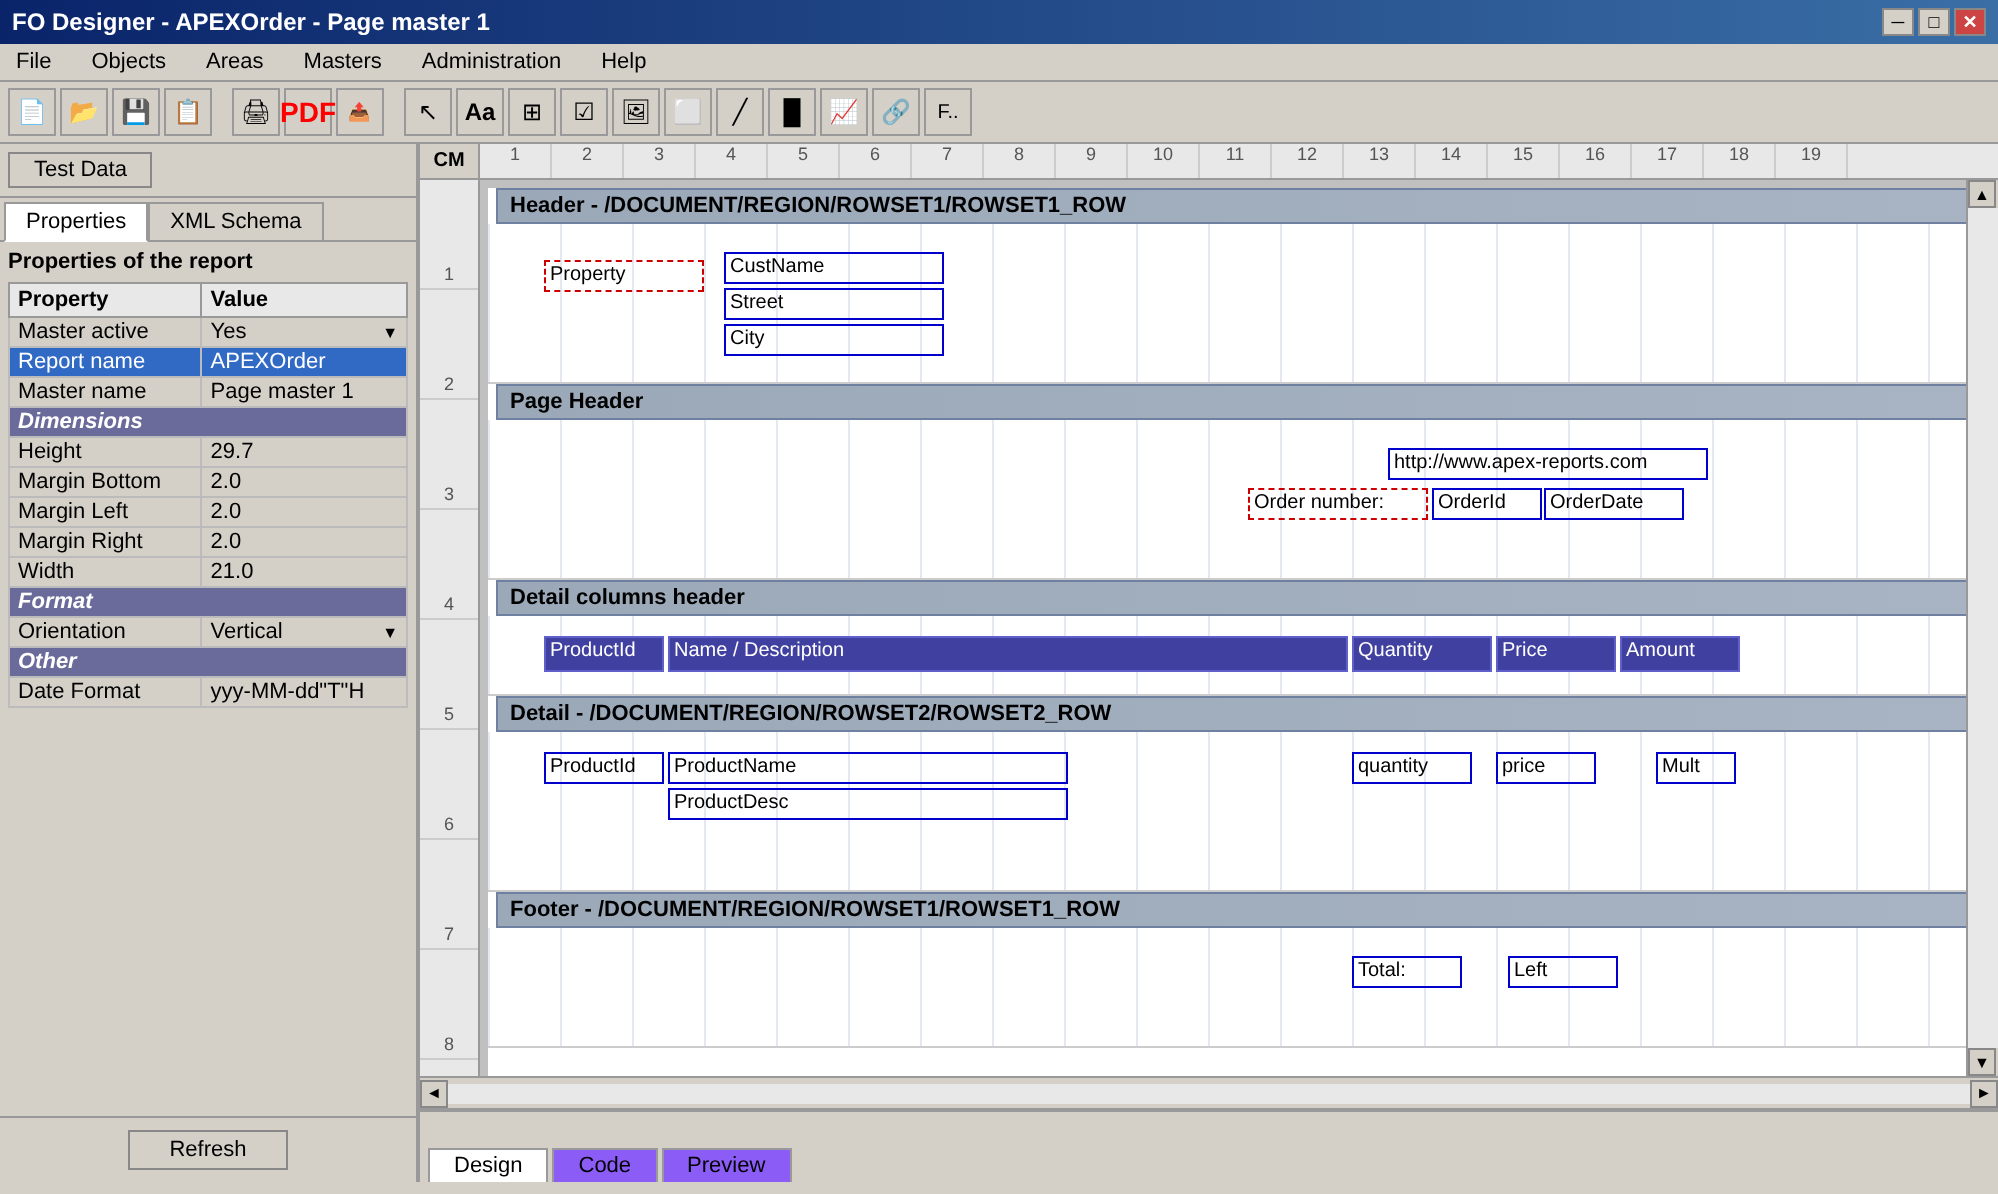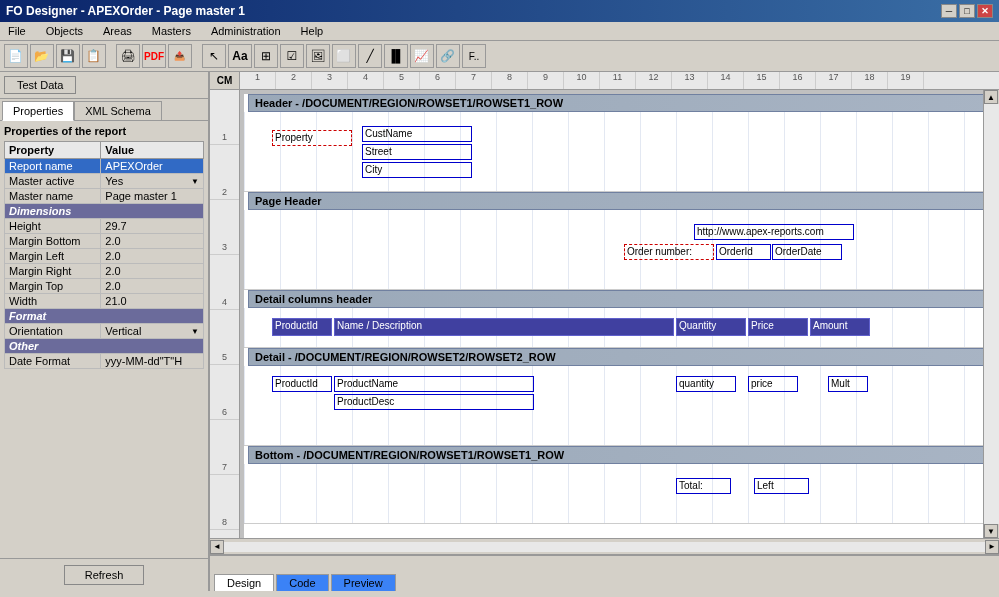--- a/index.html
+++ b/index.html
@@ -186,21 +186,21 @@
       display: flex;
       background: #d4d0c8;
       border-top: 2px solid #999;
       padding: 18px 4px 0;
     }
     .bottom-tab {
       padding: 2px 12px;
       border: 1px solid #999;
       border-bottom: none;
       cursor: pointer;
-      background: #3b82f6;
+      background: #8b5cf6;
       font-size: 11px;
       margin-right: 2px;
     }
     .bottom-tab.active {
       background: white;
     }
     
     
     #hscroll { height: 16px; background: #d4d0c8; border-top: 1px solid #999; }
   </style>
@@ -225,21 +225,21 @@
   <span class="menu-item">Help</span>
 </div>
 
 <div id="toolbar">
   <div class="tb-btn">📄</div>
   <div class="tb-btn">📂</div>
   <div class="tb-btn">💾</div>
   <div class="tb-btn">📋</div>
   <div class="tb-sep"></div>
   <div class="tb-btn">🖨</div>
-  <div class="tb-btn" style="font-size:10px;font-weight:bold;color:red;">PDF</div>
+  <div class="tb-btn" style="font-size:14px;font-weight:bold;color:red;">PDF</div>
   <div class="tb-btn" style="font-size:9px;">📤</div>
   <div class="tb-sep"></div>
   <div class="tb-btn">↖</div>
   <div class="tb-btn" style="font-weight:bold;">Aa</div>
   <div class="tb-btn">⊞</div>
   <div class="tb-btn">☑</div>
   <div class="tb-btn">🖼</div>
   <div class="tb-btn">⬜</div>
   <div class="tb-btn">╱</div>
   <div class="tb-btn">▐▌</div>
@@ -266,54 +266,50 @@
 
       <table class="props-table">
         <thead>
           <tr>
             <th>Property</th>
             <th>Value</th>
           </tr>
         </thead>
         <tbody id="props-tbody">
             <tr>
-              <td class="row-selected" style="font-size: 11px;">Report name</td>
-              <td class="row-selected" style="font-size: 11px;">APEXOrder</td>
-            </tr>
-            <tr>
               <td style="font-size: 11px;">Master active</td>
               <td style="font-size: 11px;">
                 <div class="val-with-arrow" style="cursor:pointer;">Yes <span class="down-arrow">▼</span></div>
               </td>
             </tr>
             <tr>
+              <td class="row-selected" style="font-size: 11px;">Report name</td>
+              <td class="row-selected" style="font-size: 11px;">APEXOrder</td>
+            </tr>
+            <tr>
               <td style="font-size: 11px;">Master name</td>
               <td style="font-size: 11px;">Page master 1</td>
             </tr>
             <tr>
               <td colspan="2" class="row-header">Dimensions</td>
             </tr>
             <tr>
               <td style="font-size: 11px;">Height</td>
               <td style="font-size: 11px;">29.7</td>
             </tr>
             <tr>
               <td style="font-size: 11px;">Margin Bottom</td>
               <td style="font-size: 11px;">2.0</td>
             </tr>
             <tr>
               <td style="font-size: 11px;">Margin Left</td>
               <td style="font-size: 11px;">2.0</td>
             </tr>
             <tr>
               <td style="font-size: 11px;">Margin Right</td>
-              <td style="font-size: 11px;">2.0</td>
-            </tr>
-            <tr>
-              <td style="font-size: 11px;">Margin Top</td>
               <td style="font-size: 11px;">2.0</td>
             </tr>
             <tr>
               <td style="font-size: 11px;">Width</td>
               <td style="font-size: 11px;">21.0</td>
             </tr>
             <tr>
               <td colspan="2" class="row-header">Format</td>
             </tr>
             <tr>
@@ -492,21 +488,21 @@
               <div style="position: absolute; left: 648px; top: 0px; bottom: 0px; width: 1px; background: rgba(200, 210, 230, 0.5); pointer-events: none;"></div>
               <div style="position: absolute; left: 684px; top: 0px; bottom: 0px; width: 1px; background: rgba(200, 210, 230, 0.5); pointer-events: none;"></div>
               <div style="position: absolute; left: 720px; top: 0px; bottom: 0px; width: 1px; background: rgba(200, 210, 230, 0.5); pointer-events: none;"></div>
               <div style="position: absolute; left: 28px; top: 10px; width: 60px; height: 16px; border: 1px solid rgb(0, 0, 204); font-size: 10px; padding: 1px 2px; overflow: hidden; white-space: nowrap;">ProductId</div>
               <div style="position: absolute; left: 90px; top: 10px; width: 200px; height: 16px; border: 1px solid rgb(0, 0, 204); font-size: 10px; padding: 1px 2px; overflow: hidden; white-space: nowrap;">ProductName</div>
               <div style="position: absolute; left: 432px; top: 10px; width: 60px; height: 16px; border: 1px solid rgb(0, 0, 204); font-size: 10px; padding: 1px 2px; overflow: hidden; white-space: nowrap;">quantity</div>
               <div style="position: absolute; left: 504px; top: 10px; width: 50px; height: 16px; border: 1px solid rgb(0, 0, 204); font-size: 10px; padding: 1px 2px; overflow: hidden; white-space: nowrap;">price</div>
               <div style="position: absolute; left: 556px; top: 10px; width: 40px; height: 16px; border: 1px solid rgb(0, 0, 204); font-size: 10px; padding: 1px 2px; overflow: hidden; white-space: nowrap; margin-left: 28px;">Mult</div>
               <div style="position: absolute; left: 90px; top: 28px; width: 200px; height: 16px; border: 1px solid rgb(0, 0, 204); font-size: 10px; padding: 1px 2px; overflow: hidden; white-space: nowrap;">ProductDesc</div>
             </div>
-            <div class="section-band" style="position: relative; left: 0px; right: 0px; background: linear-gradient(to right, rgb(154, 168, 184), rgb(168, 180, 196)); border: 1px solid rgb(112, 128, 160); padding: 2px 6px; font-size: 11px; font-weight: bold; color: rgb(0, 0, 0);">Bottom - /DOCUMENT/REGION/ROWSET1/ROWSET1_ROW</div>
+            <div class="section-band" style="position: relative; left: 0px; right: 0px; background: linear-gradient(to right, rgb(154, 168, 184), rgb(168, 180, 196)); border: 1px solid rgb(112, 128, 160); padding: 2px 6px; font-size: 11px; font-weight: bold; color: rgb(0, 0, 0);">Footer - /DOCUMENT/REGION/ROWSET1/ROWSET1_ROW</div>
             <div style="position: relative; height: 60px; background: white; border-bottom: 1px solid rgb(204, 204, 204);">
               <div style="position: absolute; left: 0px; top: 0px; bottom: 0px; width: 1px; background: rgba(200, 210, 230, 0.5); pointer-events: none;"></div>
               <div style="position: absolute; left: 36px; top: 0px; bottom: 0px; width: 1px; background: rgba(200, 210, 230, 0.5); pointer-events: none;"></div>
               <div style="position: absolute; left: 72px; top: 0px; bottom: 0px; width: 1px; background: rgba(200, 210, 230, 0.5); pointer-events: none;"></div>
               <div style="position: absolute; left: 108px; top: 0px; bottom: 0px; width: 1px; background: rgba(200, 210, 230, 0.5); pointer-events: none;"></div>
               <div style="position: absolute; left: 144px; top: 0px; bottom: 0px; width: 1px; background: rgba(200, 210, 230, 0.5); pointer-events: none;"></div>
               <div style="position: absolute; left: 180px; top: 0px; bottom: 0px; width: 1px; background: rgba(200, 210, 230, 0.5); pointer-events: none;"></div>
               <div style="position: absolute; left: 216px; top: 0px; bottom: 0px; width: 1px; background: rgba(200, 210, 230, 0.5); pointer-events: none;"></div>
               <div style="position: absolute; left: 252px; top: 0px; bottom: 0px; width: 1px; background: rgba(200, 210, 230, 0.5); pointer-events: none;"></div>
               <div style="position: absolute; left: 288px; top: 0px; bottom: 0px; width: 1px; background: rgba(200, 210, 230, 0.5); pointer-events: none;"></div>

